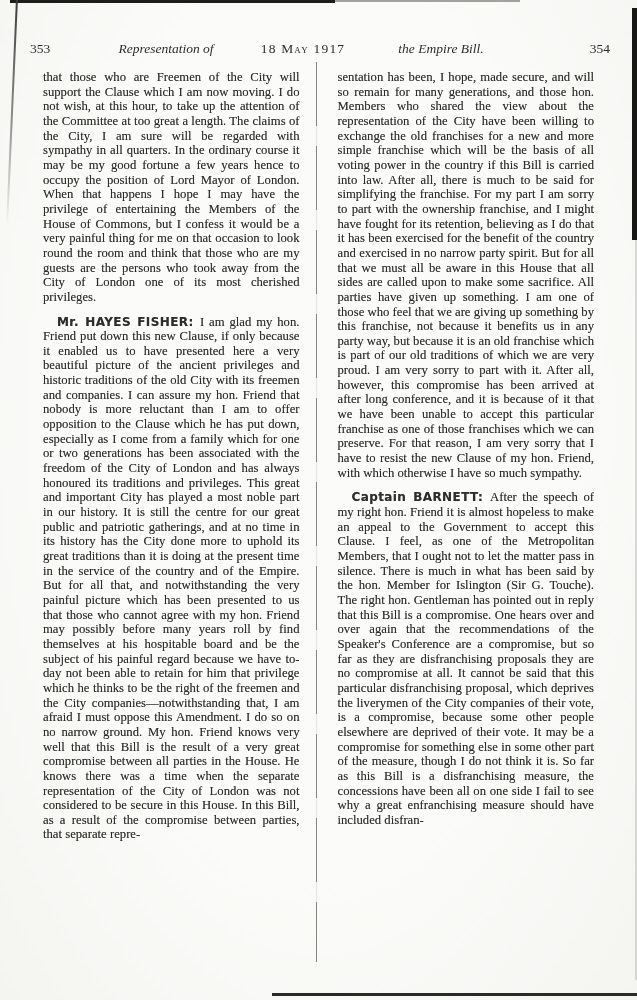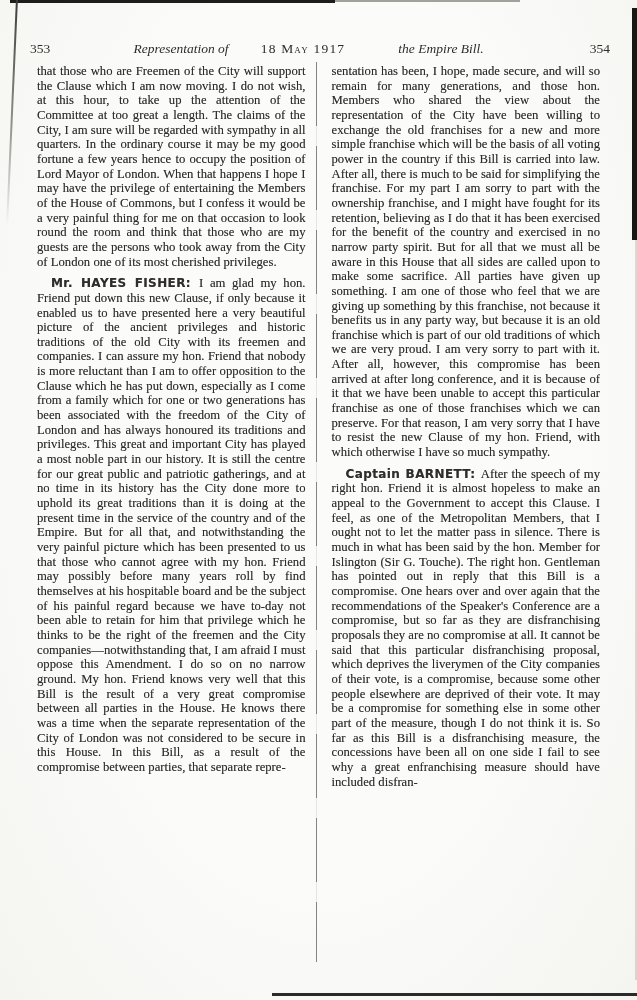--- a/index.html
+++ b/index.html
@@ -19,30 +19,30 @@
   }
   .scan-right-strip{position:absolute;top:8px;right:0;width:5px;height:232px;background:#171715;}
   .scan-right-faint{position:absolute;top:240px;right:0;width:2px;height:740px;background:rgba(120,120,115,0.25);}
   .scan-bottom-line{position:absolute;bottom:4px;left:272px;right:0;height:3px;background:#2b2a28;}
   
   .header{position:absolute;top:41px;left:0;width:622px;height:16px;font-size:13.5px;}
   .header .abs{position:absolute;white-space:nowrap;}
   .pagenum-left{left:30px;}
   .pagenum-right{right:12px;}
   .running-title{font-style:italic;transform:translateX(-50%);}
-  .rt-left{left:181px;}
+  .rt-left{left:166px;}
   .rt-right{left:441px;}
   .header-date{left:303px;transform:translateX(-50%);font-variant:small-caps;letter-spacing:1.2px;}
   
   .col-wrap{position:absolute;top:60px;left:33px;width:571px;display:flex;gap:18px;}
   .col{
     width:277px;text-align:justify;font-size:12.7px;line-height:14.65px;
     text-shadow:0 0 0.5px rgba(46,45,42,0.45);
   }
-  .col p{margin:4px;}
+  .col p{margin:10px;}
   p.speech{text-indent:14px;margin-top:7px;}
   .speaker{
     font-family:"DejaVu Sans","Liberation Sans",sans-serif;
     font-weight:bold;font-size:12px;letter-spacing:0.4px;
   }
   .divider{
     position:absolute;left:316px;top:62px;width:1px;height:900px;
     background:repeating-linear-gradient(to bottom,
       rgba(70,70,64,0.65) 0 64px, rgba(70,70,64,0.12) 64px 84px);
   }

